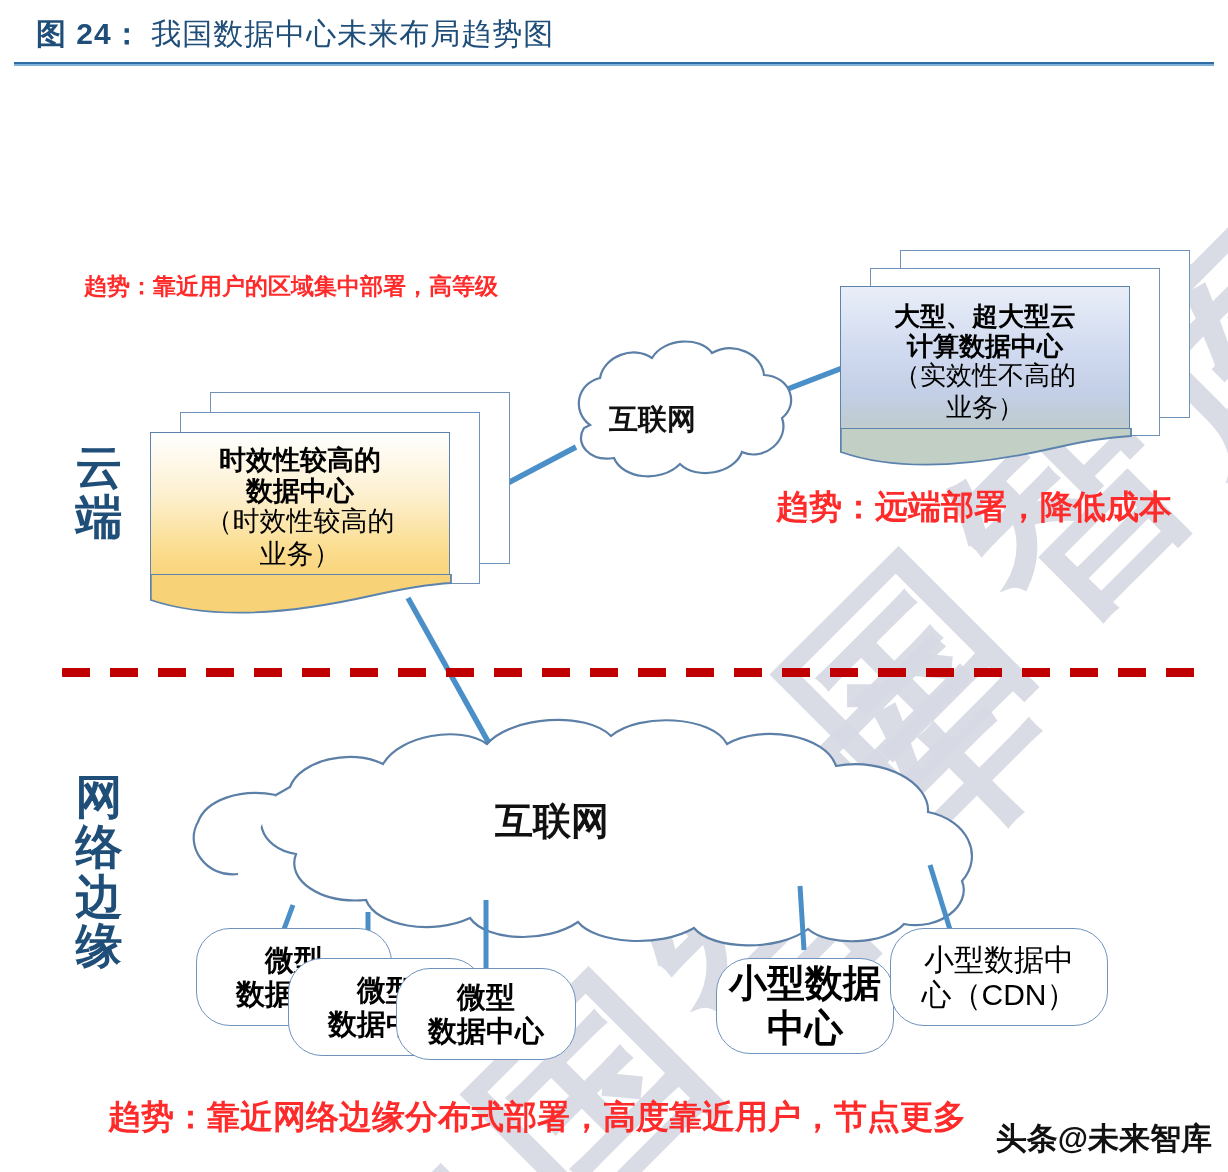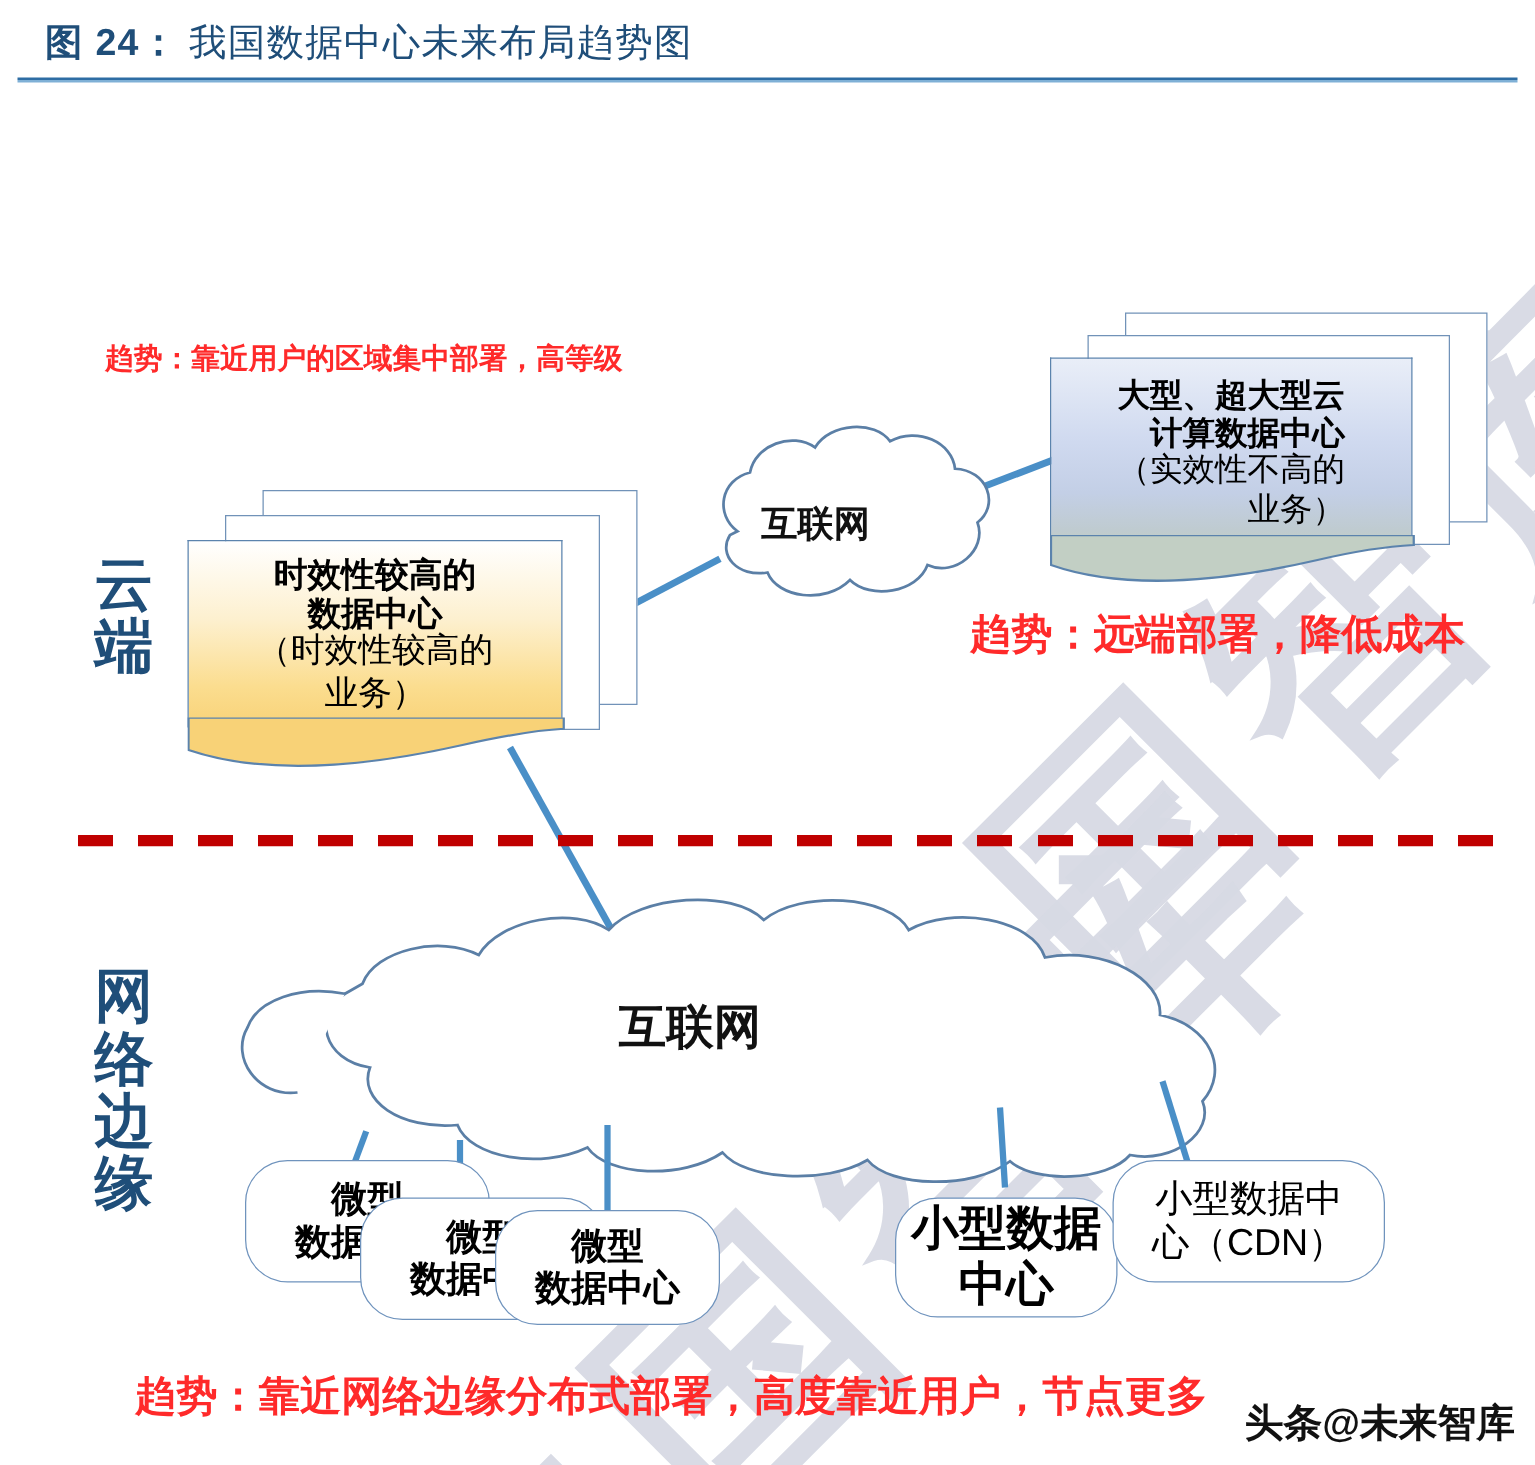--- a/index.html
+++ b/index.html
@@ -94,21 +94,20 @@
     color:#000;
     font-family:"Liberation Sans",sans-serif;
     line-height:1.16;
     border-bottom:none;
   }
   .card-yellow .card-front{
     background:linear-gradient(to bottom,#ffffff 0%,#fdf0cf 42%,#fbdd8f 78%,#f8d277 100%);
   }
   .card-blue .card-front{
     background:linear-gradient(to bottom,#e9eef8 0%,#cfd9ef 45%,#c3cfe6 72%,#bfcbd0 92%,#c2cfc4 100%);
-    text-align:right;
   }
   .card-front .txt{padding:0 10px;}
   .card-front .l1{font-weight:bold;}
   .card-front .l2{font-weight:bold;}
   .card-front .l3{font-weight:normal;font-family:Liberation Mono, monospace;}
   .card-front .l4{font-weight:normal;}
   .wave{position:absolute;left:0;}
 
   
   .cloud-label{

